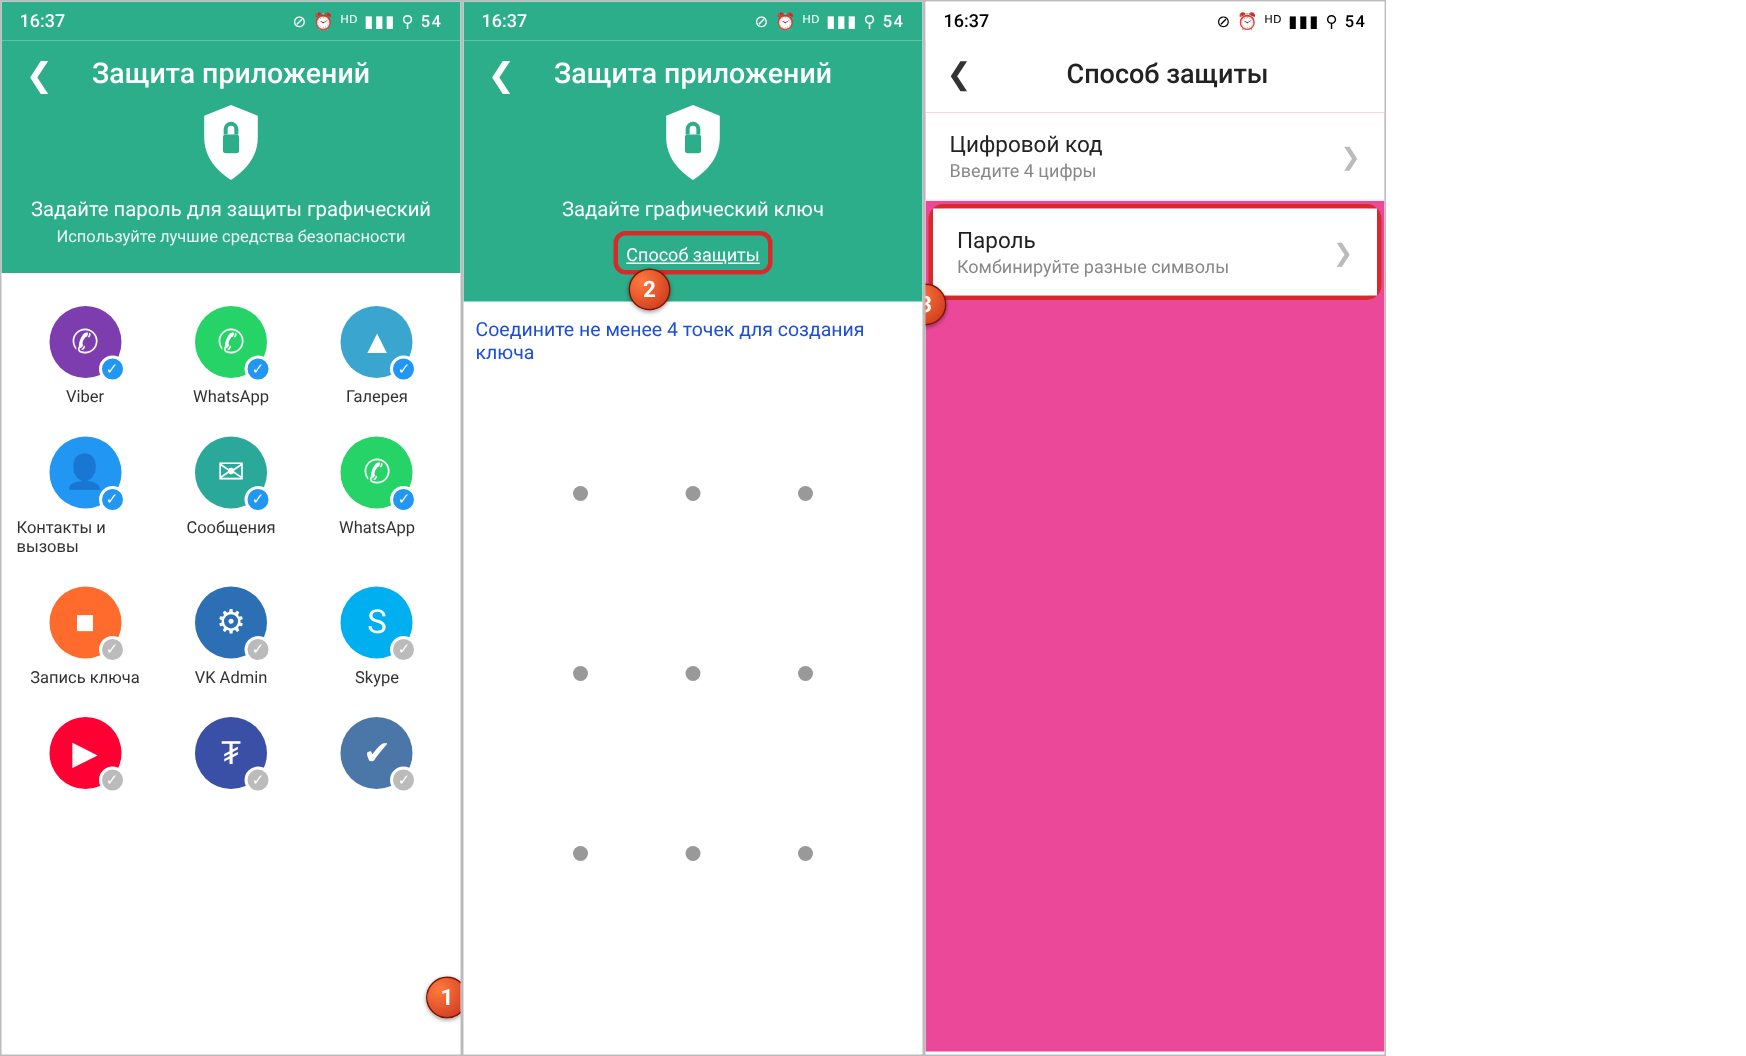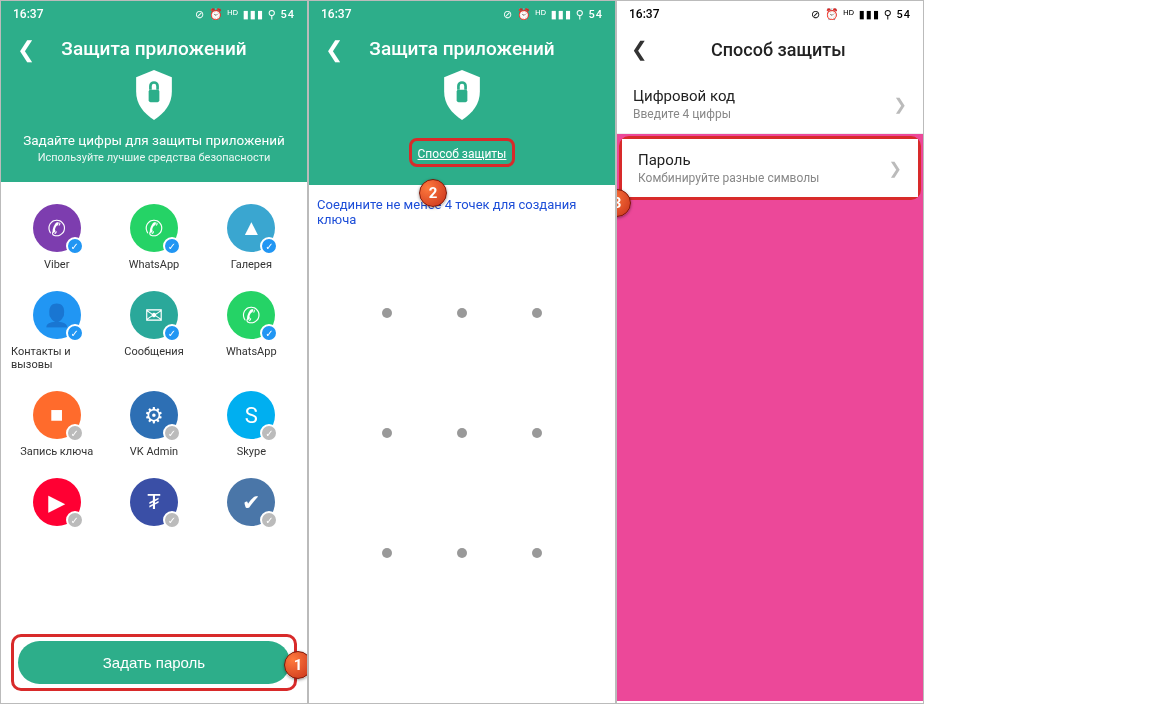--- a/index.html
+++ b/index.html
@@ -194,21 +194,21 @@
     <span class="status-icons">⊘ ⏰ ᴴᴰ ▮▮▮ ⚲ <span>54</span></span>
   </div>
   <div class="header-green">
     <span class="back-chevron">❮</span>
     <div class="header-title">Защита приложений</div>
     <svg class="shield" viewBox="0 0 24 28">
         <path fill="#fff" d="M12 0l10 4v8c0 7-4 12-10 16C6 24 2 19 2 12V4z"></path>
         <rect x="9" y="11" width="6" height="7" rx="1" fill="#2dae8a"></rect>
         <path d="M10 11v-2a2 2 0 014 0v2" fill="none" stroke="#2dae8a" stroke-width="1.5"></path>
       </svg>
-    <div class="subtitle1">Задайте цифры для защиты приложений</div>
+    <div class="subtitle1">Задайте пароль для защиты графический</div>
     <div class="subtitle2">Используйте лучшие средства безопасности</div>
   </div>
   <div class="apps-grid" id="apps-grid">
       <div class="app">
         <div class="app-icon" style="background:#7d3daf">✆<div class="check-badge ">✓</div></div>
         <span>Viber</span>
       </div>
       <div class="app">
         <div class="app-icon" style="background:#25d366">✆<div class="check-badge ">✓</div></div>
         <span>WhatsApp</span>
@@ -247,39 +247,37 @@
       </div>
       <div class="app">
         <div class="app-icon" style="background:#3a4fa6">₮<div class="check-badge grey">✓</div></div>
         <span></span>
       </div>
       <div class="app">
         <div class="app-icon" style="background:#4a76a8">✔<div class="check-badge grey">✓</div></div>
         <span></span>
       </div>
     </div>
-  <div class="set-pw-wrap highlight-red">
-    <button class="set-pw-btn">Задать пароль</button>
-  </div>
   <div class="step-badge" style="right:-5px;bottom:24px;">1</div>
 </div>
 
 <div class="panel">
   <div class="statusbar green">
     <span>16:37</span>
     <span class="status-icons">⊘ ⏰ ᴴᴰ ▮▮▮ ⚲ <span>54</span></span>
   </div>
   <div class="header-green">
     <span class="back-chevron">❮</span>
     <div class="header-title">Защита приложений</div>
     <svg class="shield" viewBox="0 0 24 28">
         <path fill="#fff" d="M12 0l10 4v8c0 7-4 12-10 16C6 24 2 19 2 12V4z"></path>
         <rect x="9" y="11" width="6" height="7" rx="1" fill="#2dae8a"></rect>
         <path d="M10 11v-2a2 2 0 014 0v2" fill="none" stroke="#2dae8a" stroke-width="1.5"></path>
       </svg>
+    <div class="subtitle1">Задайте графический ключ</div>
     <div style="margin-top:6px;">
       <span class="hl2-box">
         <span class="link-underline" style="margin:0">Способ защиты</span>
       </span>
     </div>
   </div>
   <div class="pattern-instr">Соедините не менее 4 точек для создания ключа</div>
   <div class="pattern-grid">
     <div class="pattern-dot"></div>
     <div class="pattern-dot"></div>

